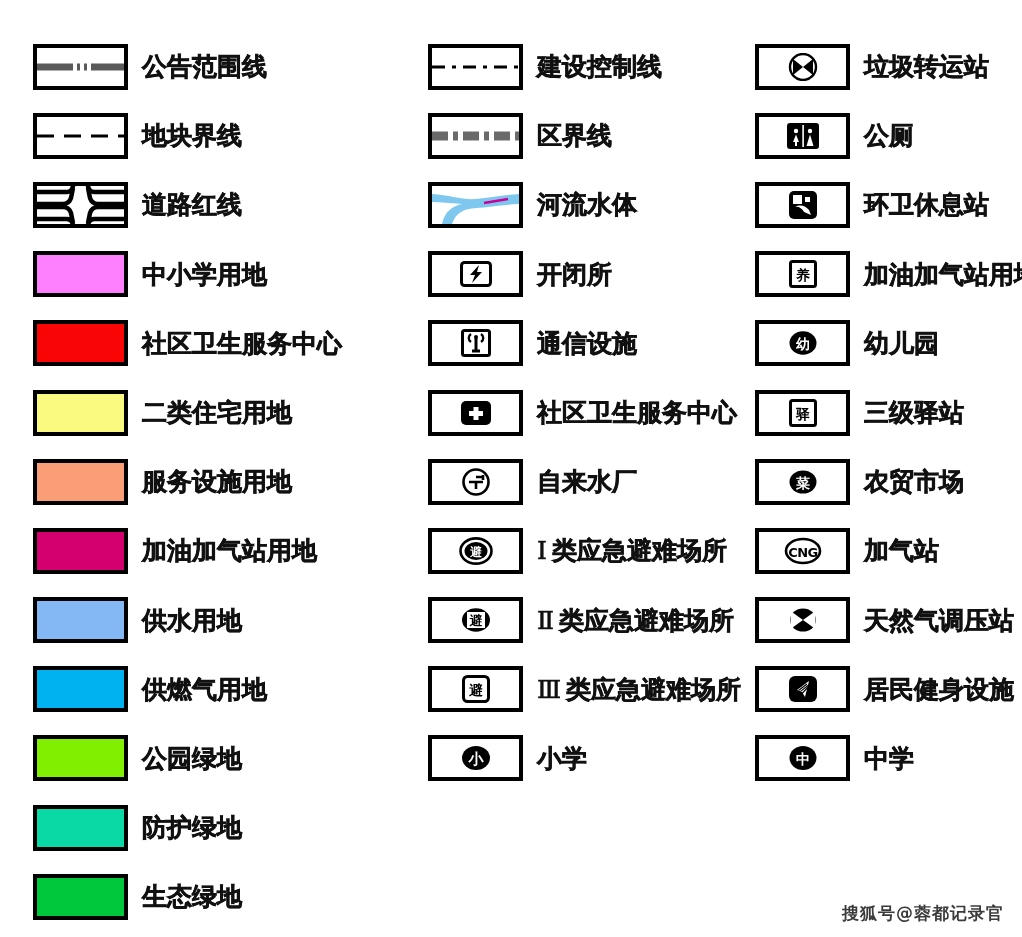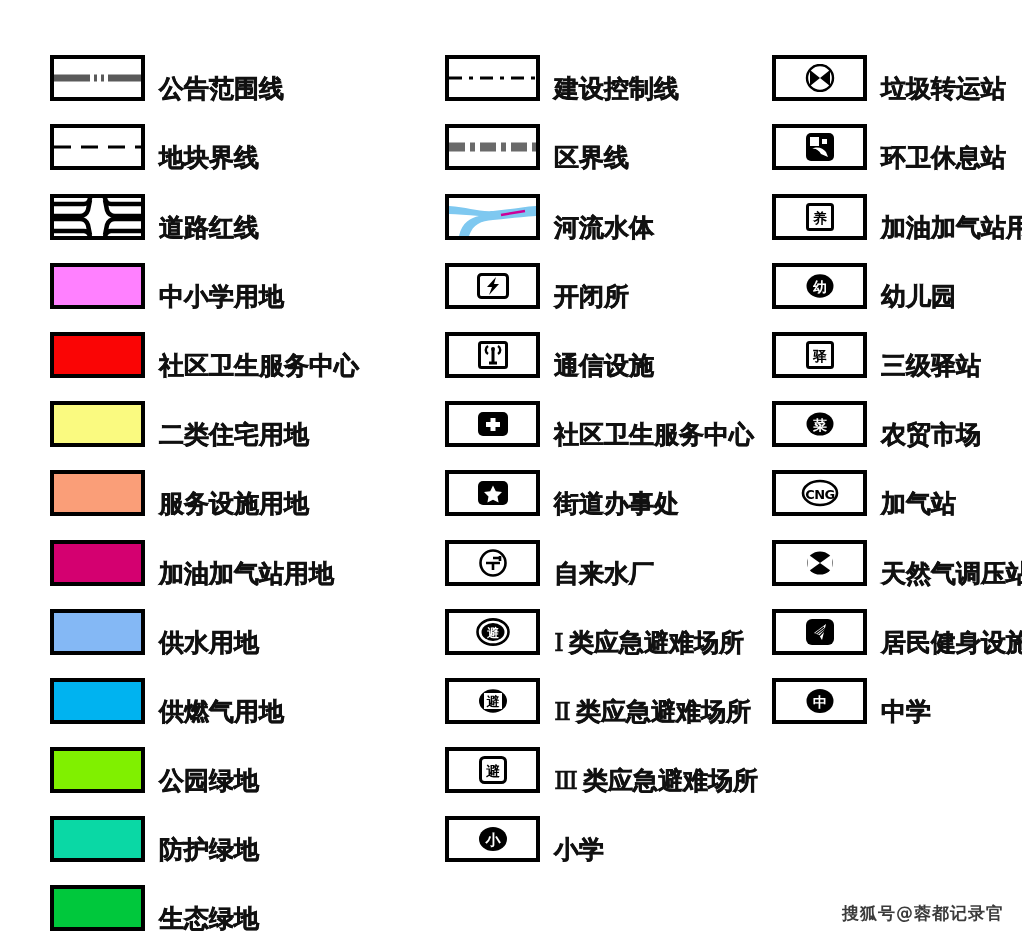--- a/index.html
+++ b/index.html
@@ -19,23 +19,22 @@
     position:absolute;
     top:32px;
   }
   #col-0{left:33px;width:380px;}
   #col-1{left:428px;width:320px;}
   #col-2{left:755px;width:265px;}
 
   .legend-row{
     height:69.2px;
     display:flex;
-    align-items:flex-end;
+    align-items:center;
     position:relative;
-    margin-left:17px;
   }
   .swatch{
     width:95px;height:46px;
     box-sizing:border-box;
     border:4px solid #000;
     flex:0 0 auto;
     position:relative;
     overflow:hidden;
     background:#fff;
   }
@@ -289,31 +288,20 @@
           <svg width="30" height="24" viewBox="0 0 30 24">
             <rect x="0" y="0" width="30" height="24" rx="5" fill="#000"></rect>
             <rect x="12.5" y="6" width="5" height="13" fill="#fff"></rect>
             <rect x="8" y="10" width="14" height="5" fill="#fff"></rect>
           </svg>
         </div>
       </div>
       <div class="label">社区卫生服务中心</div>
     </div>
 
-    <div class="legend-row">
-      <div class="swatch">
-        <div class="sym">
-          <svg width="30" height="24" viewBox="0 0 30 24">
-            <rect x="0" y="0" width="30" height="24" rx="5" fill="#000"></rect>
-            <path d="M15 4.5 L17.8 10.2 L24 11.1 L19.5 15.5 L20.6 21.6 L15 18.7 L9.4 21.6 L10.5 15.5 L6 11.1 L12.2 10.2 Z" fill="#fff"></path>
-          </svg>
-        </div>
-      </div>
-      <div class="label">街道办事处</div>
-    </div>
 
     <div class="legend-row">
       <div class="swatch">
         <div class="sym">
           <svg width="30" height="28" viewBox="0 0 30 28">
             <circle cx="15" cy="14" r="12.5" fill="none" stroke="#000" stroke-width="2.6"></circle>
             <path d="M8 14 L22 14 M15 14 L15 21 M15 9 L22 9 M22 7 L22 12" stroke="#000" stroke-width="2.6" fill="none"></path>
           </svg>
         </div>
       </div>
@@ -379,20 +367,35 @@
         <div class="sym">
           <svg width="30" height="28" viewBox="0 0 30 28">
             <circle cx="15" cy="14" r="13" fill="none" stroke="#000" stroke-width="2.4"></circle>
             <path d="M5 6 L15 14 L5 22 Z M25 6 L15 14 L25 22 Z" fill="#000"></path>
           </svg>
         </div>
       </div>
       <div class="label">垃圾转运站</div>
     </div>
 
+    <div class="legend-row">
+      <div class="swatch">
+        <div class="sym">
+          <svg width="32" height="26" viewBox="0 0 32 26">
+            <rect x="0" y="0" width="32" height="26" rx="3" fill="#000"></rect>
+            <rect x="15.3" y="2" width="1.6" height="22" fill="#fff"></rect>
+            <circle cx="9" cy="8" r="2.2" fill="#fff"></circle>
+            <path d="M9 11.5 L6 19 L8 19 L8 23 L10 23 L10 19 L12 19 Z" fill="#fff"></path>
+            <circle cx="23" cy="8" r="2.2" fill="#fff"></circle>
+            <path d="M23 11.5 L19.5 23 L26.5 23 Z" fill="#fff"></path>
+          </svg>
+        </div>
+      </div>
+      <div class="label">公厕</div>
+    </div>
 
     <div class="legend-row">
       <div class="swatch">
         <div class="sym">
           <svg width="28" height="28" viewBox="0 0 28 28">
             <rect x="0" y="0" width="28" height="28" rx="5" fill="#000"></rect>
             <rect x="4" y="4" width="9" height="9" fill="#fff"></rect>
             <path d="M16 6 l5 0 l0 5 l-5 0 z" fill="#fff"></path>
             <path d="M6 16 C9 15 13 17 15 21 L22 24 L20 19 C17 15 11 13 6 16 Z" fill="#fff"></path>
           </svg>

